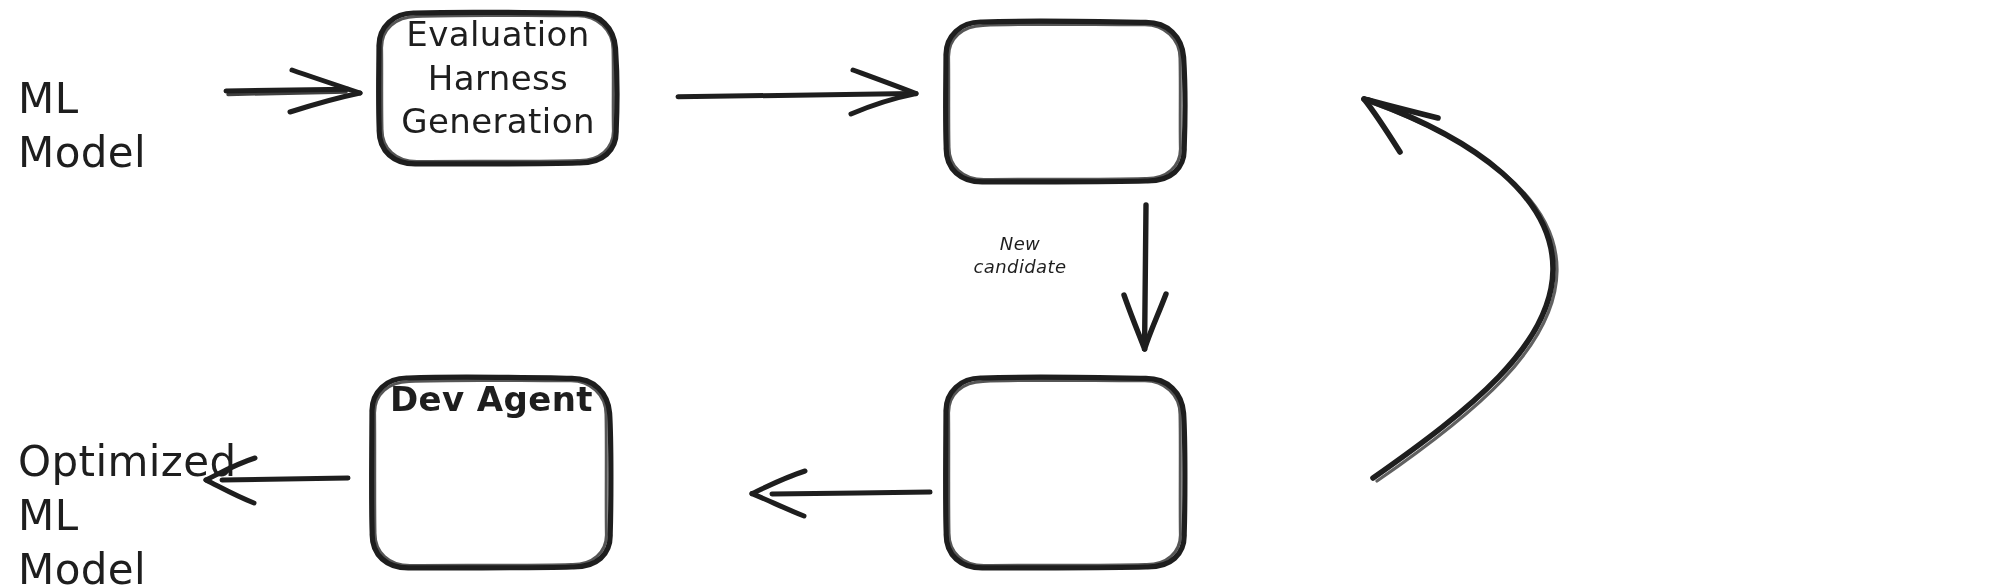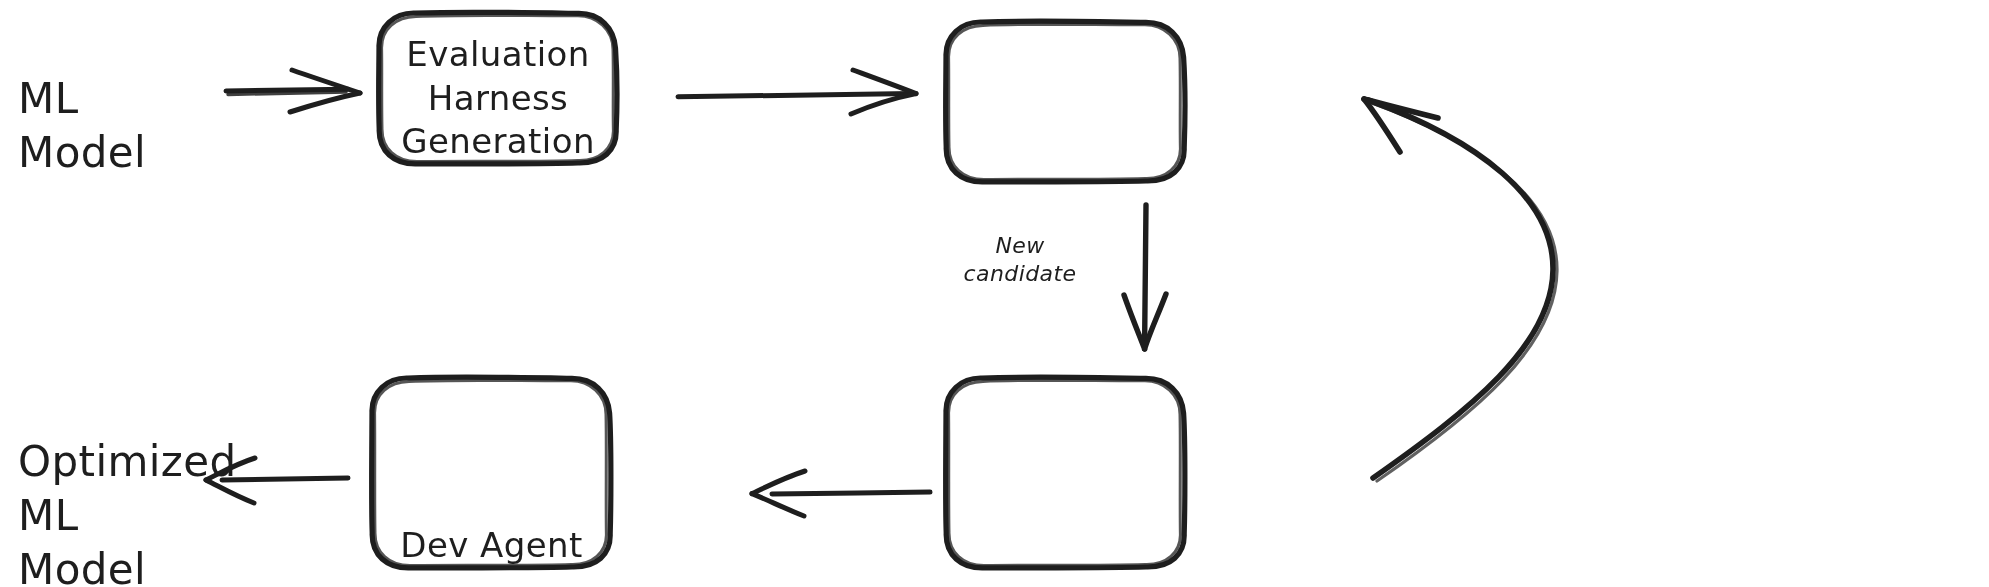--- a/index.html
+++ b/index.html
@@ -36,30 +36,30 @@
     pointer-events: none;
     letter-spacing: 0.4px;
   }
   .node-label {
     font-size: 34px;
   }
   .free-label {
     font-size: 42px;
   }
   .free-label.small {
-    font-size: 22px;
+    font-size: 18px;
     font-style: italic;
   }
   .free-label.left-align {
     text-align: left;
   }
   .node-box {
     position: absolute;
     display: flex;
-    align-items: flex-end;
+    align-items: flex-start;
     justify-content: center;
   }
 </style>
 </head>
 <body>
 
 <div id="canvas">
 
   <svg id="sketch" viewBox="0 0 1989 587" xmlns="http://www.w3.org/2000/svg">
     <g fill="none" stroke="#1e1e1e" stroke-linecap="round" stroke-linejoin="round">
@@ -204,21 +204,21 @@
   </svg>
 
   <div class="node-box" style="left:379px; top:13px; width:238px; height:151px;">
     <span class="node-label" style="position:static;">Evaluation Harness
 Generation</span>
   </div>
 
 
 
   <div class="node-box" style="left:372px; top:378px; width:239px; height:190px;">
-    <span class="node-label" style="position:static;">Dev Agent</span>
+    <span class="node-label" style="position:static;font-weight:bold;">Dev Agent</span>
   </div>
 
   <div class="free-label left-align" style="left:18px; top:72px; width:200px;">ML Model</div>
 
   <div class="free-label left-align" style="left:18px; top:435px; width:200px;">Optimized
 ML Model</div>
 
   <div class="free-label small" style="left:930px; top:232px; width:180px;">New
 candidate</div>
 

